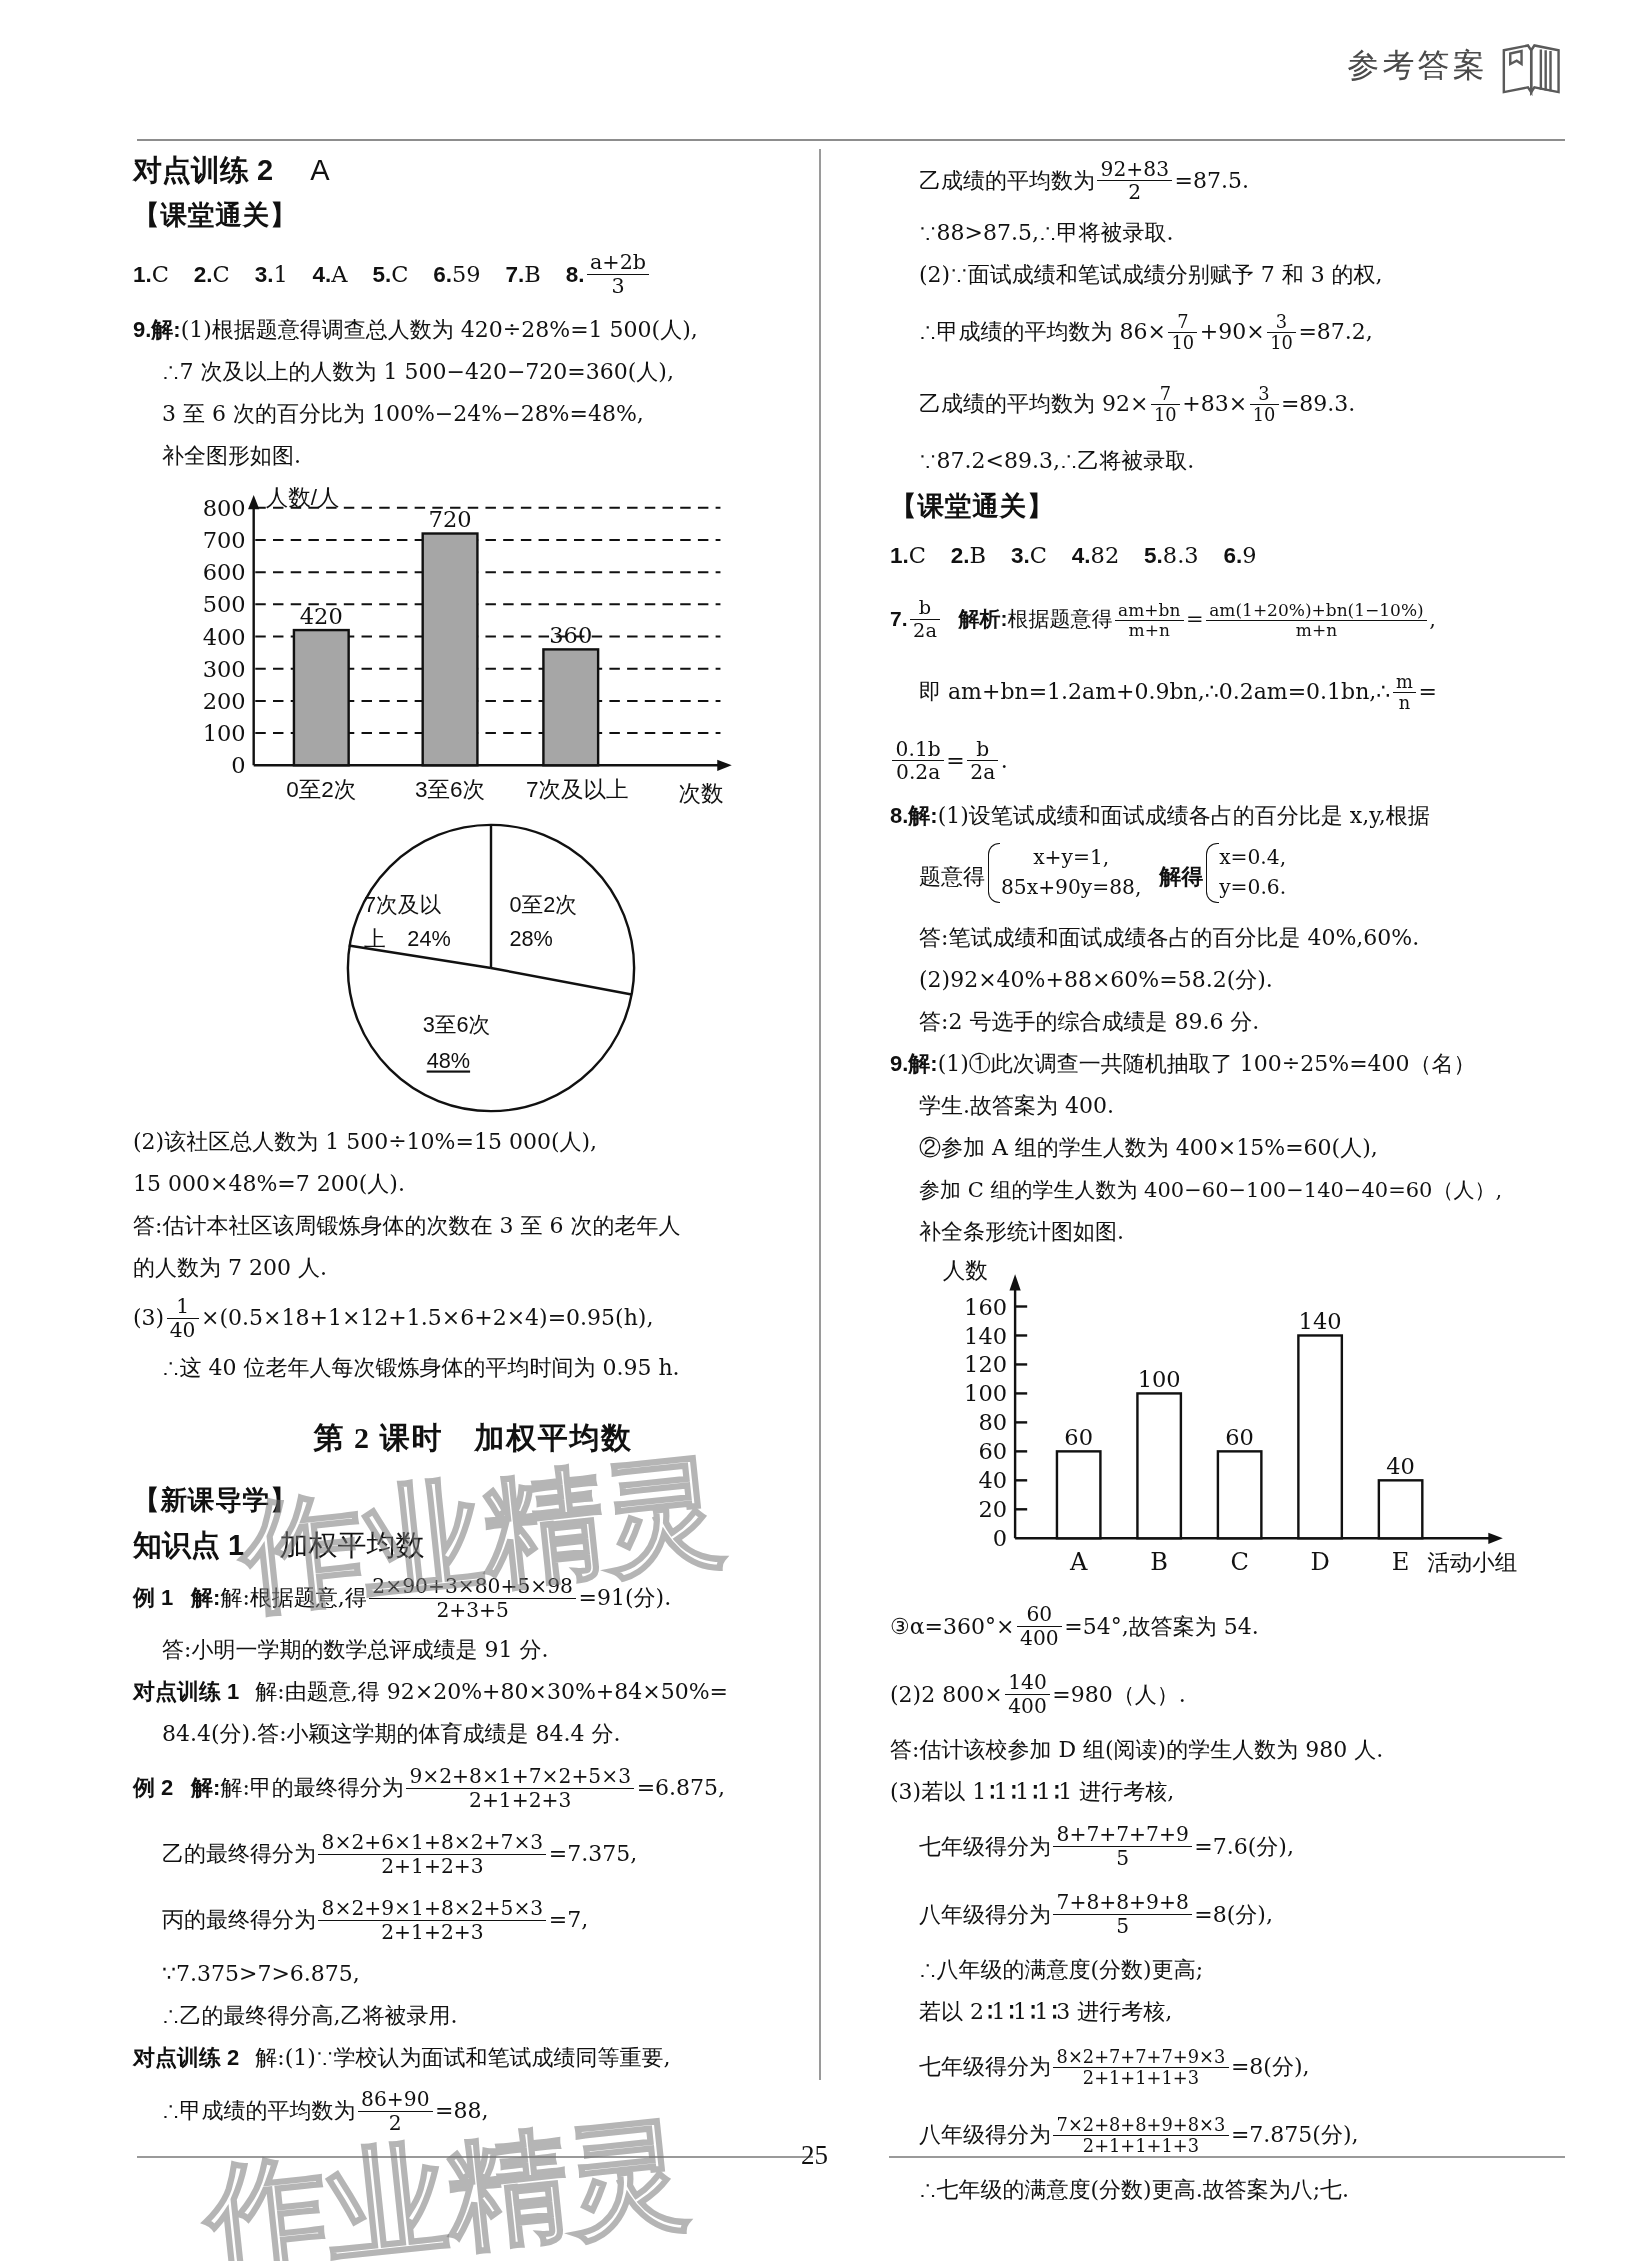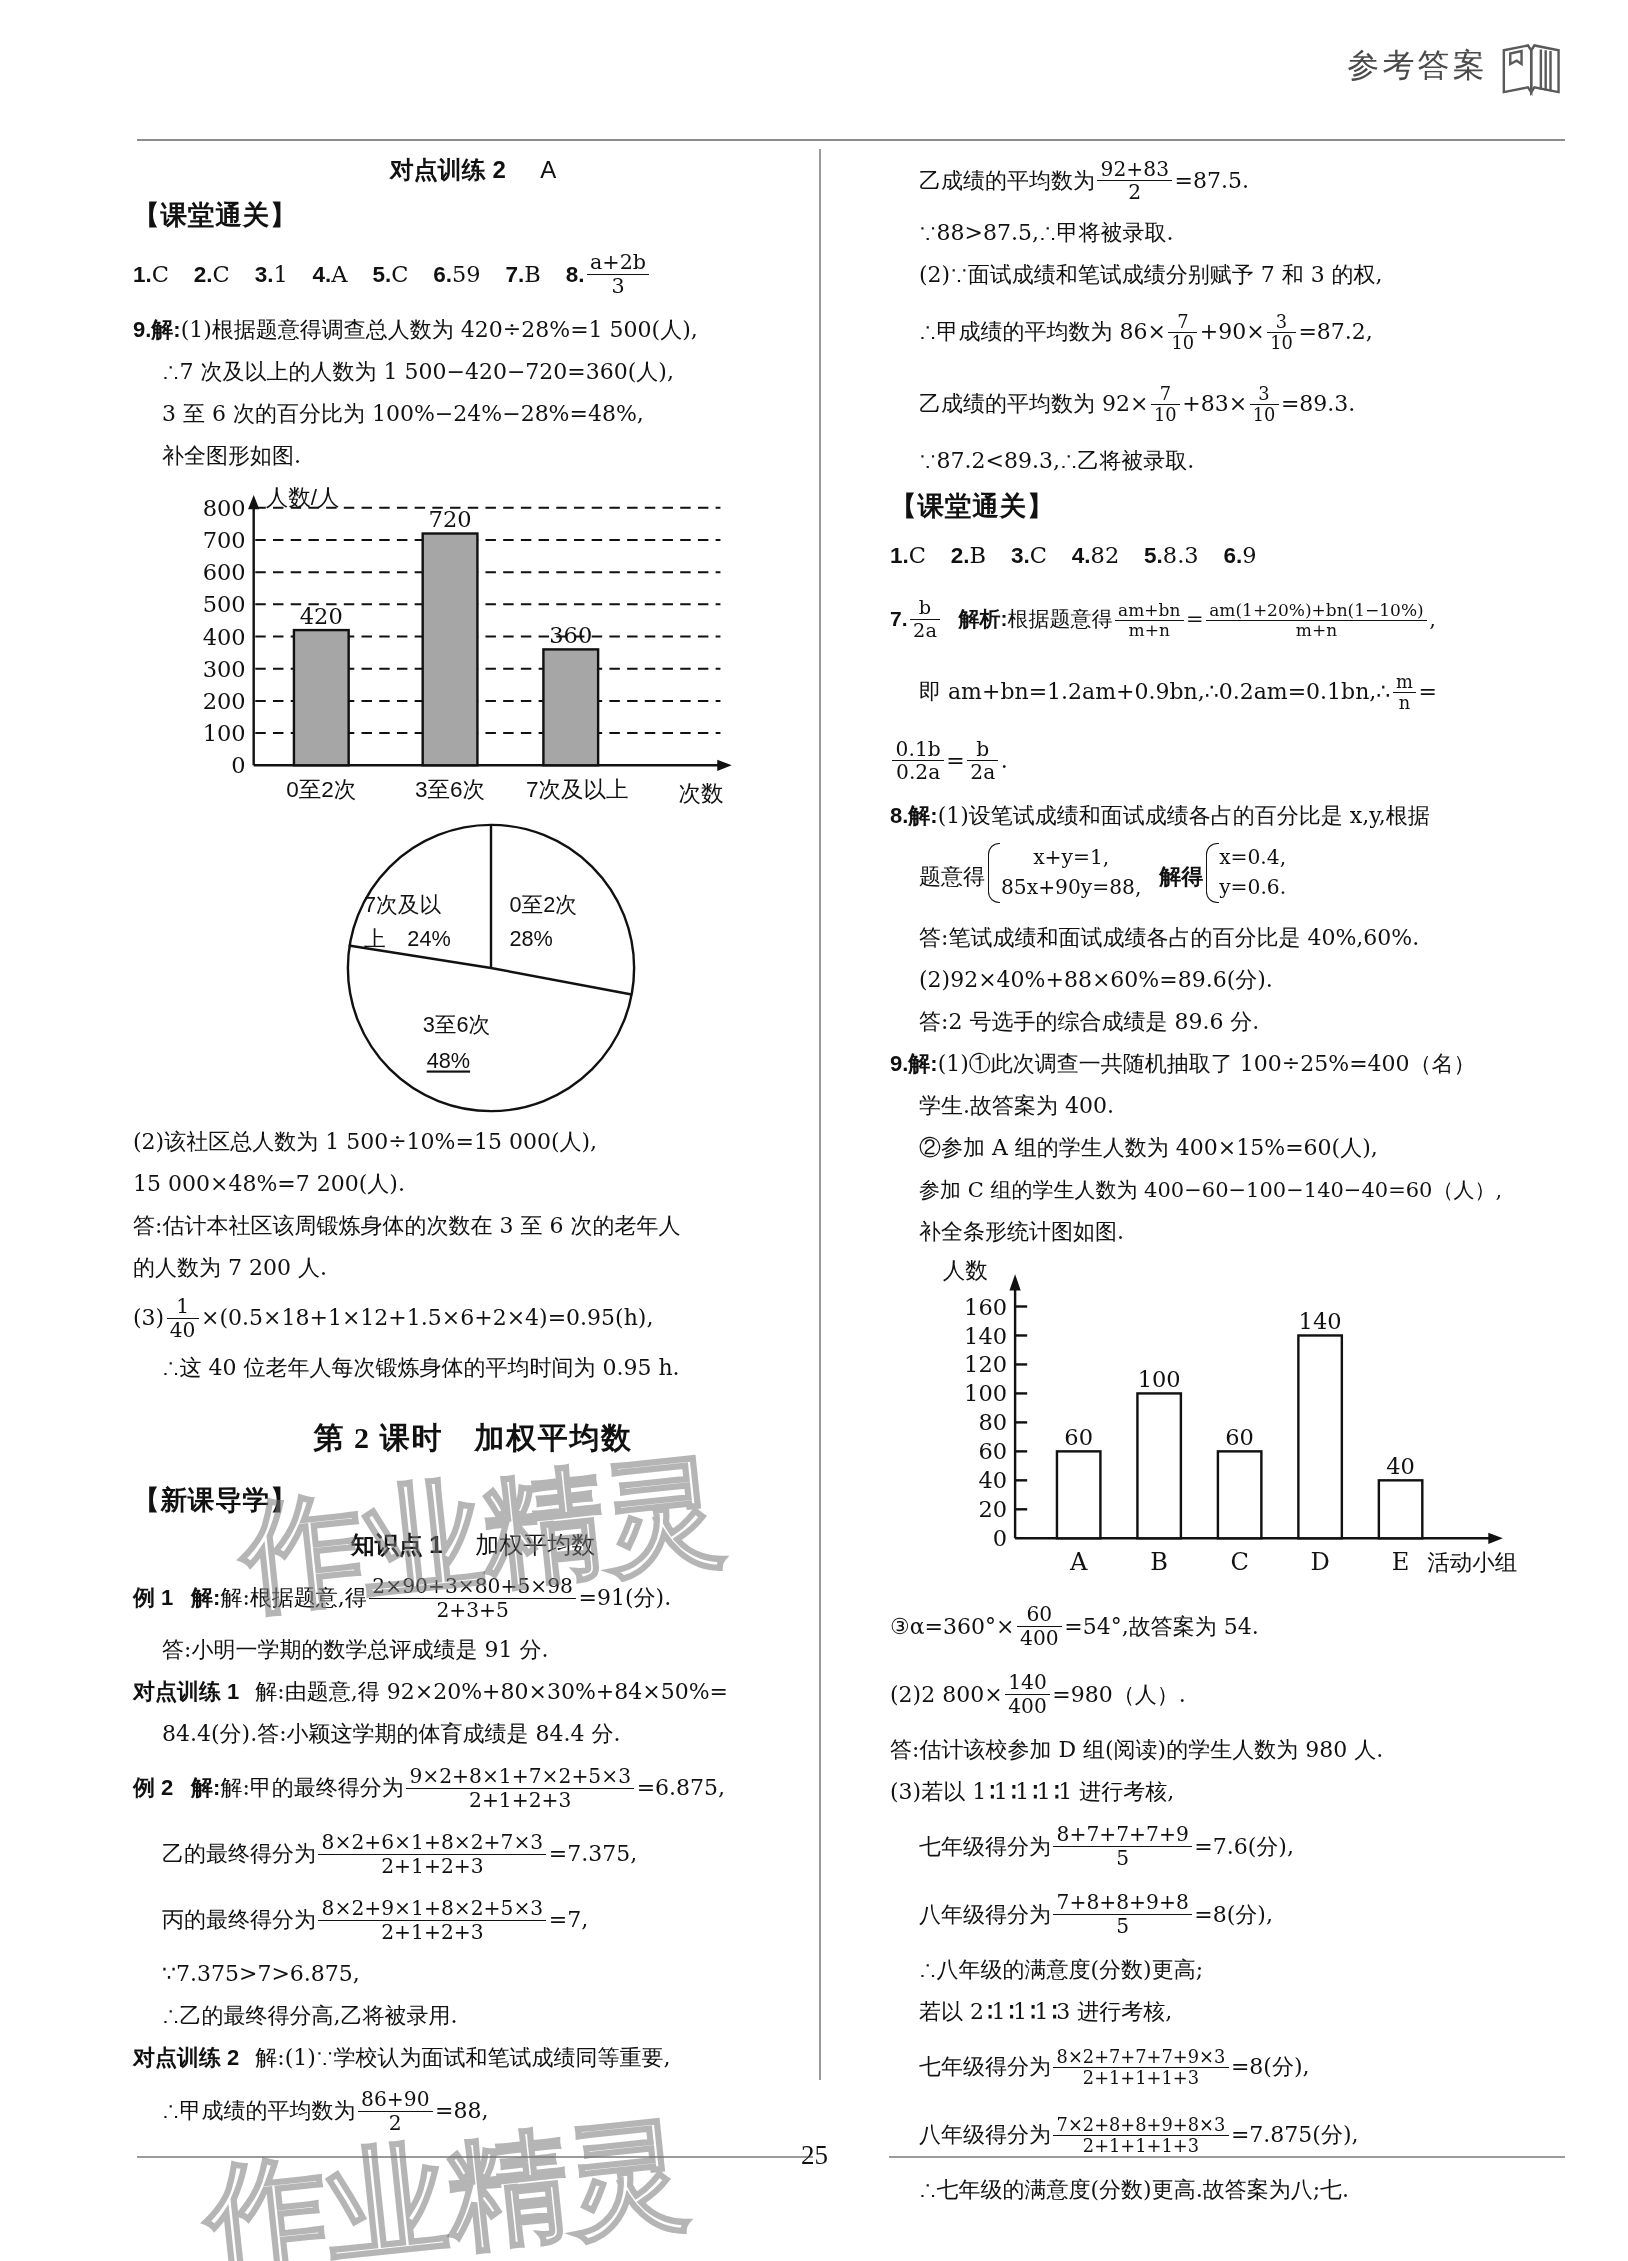--- a/index.html
+++ b/index.html
@@ -49,23 +49,22 @@
   .indent { padding-left:29px; }
   .gap-s { height:9.7px; }
   .gap-m { height:21px; }
 
   .bracket-head {
     font-size:26.6px; font-weight:bold;
     font-family:"Liberation Sans", sans-serif;
     line-height:48px; letter-spacing:0.8px;
   }
   .sub-head {
-    font-size:24px; line-height:42px;
+    font-size:29px; line-height:42px;
     font-family:"Liberation Sans", sans-serif;
-    text-align:center;
   }
   .sub-head .num { font-weight:bold; }
   .cn-bold {
     font-family:"Liberation Sans", sans-serif;
     font-weight:bold;
   }
 
   .ans-row { font-size:22.5px; line-height:50px; white-space:nowrap; }
   .ans-row .qn { font-weight:bold; font-family:"Liberation Sans", sans-serif; }
   .ans-row .sp { display:inline-block; width:17.7px; }
@@ -352,21 +351,21 @@
       <span class="frac"><span class="num-t">0.1b</span><span class="den-t">0.2a</span></span><span>=</span><span class="frac"><span class="num-t">b</span><span class="den-t">2a</span></span><span>.</span>
     </div>
 
     <div class="line">
       <span class="cn-bold">8.解:</span><span>(1)设笔试成绩和面试成绩各占的百分比是 x,y,根据</span>
     </div>
     <div class="line indent" style="line-height:80px;">
       <span>题意得</span><span class="sys"><span class="r">x+y=1,</span><span class="r">85x+90y=88,</span></span><span style="display:inline-block;width:17.7px"></span><span class="cn-bold">解得</span><span class="sys"><span class="r">x=0.4,</span><span class="r">y=0.6.</span></span>
     </div>
     <div class="line indent">答:笔试成绩和面试成绩各占的百分比是 40%,60%.</div>
-    <div class="line indent">(2)92×40%+88×60%=89.6(分).</div>
+    <div class="line indent">(2)92×40%+88×60%=58.2(分).</div>
     <div class="line indent">答:2 号选手的综合成绩是 89.6 分.</div>
 
     <div class="line">
       <span class="cn-bold">9.解:</span><span>(1)①此次调查一共随机抽取了 100÷25%=400（名）</span>
     </div>
     <div class="line indent">学生.故答案为 400.</div>
     <div class="line indent">②参加 A 组的学生人数为 400×15%=60(人),</div>
     <div class="line indent" style="font-size:21px;">参加 C 组的学生人数为 400−60−100−140−40=60（人）,</div>
     <div class="line indent">补全条形统计图如图.</div>
 

